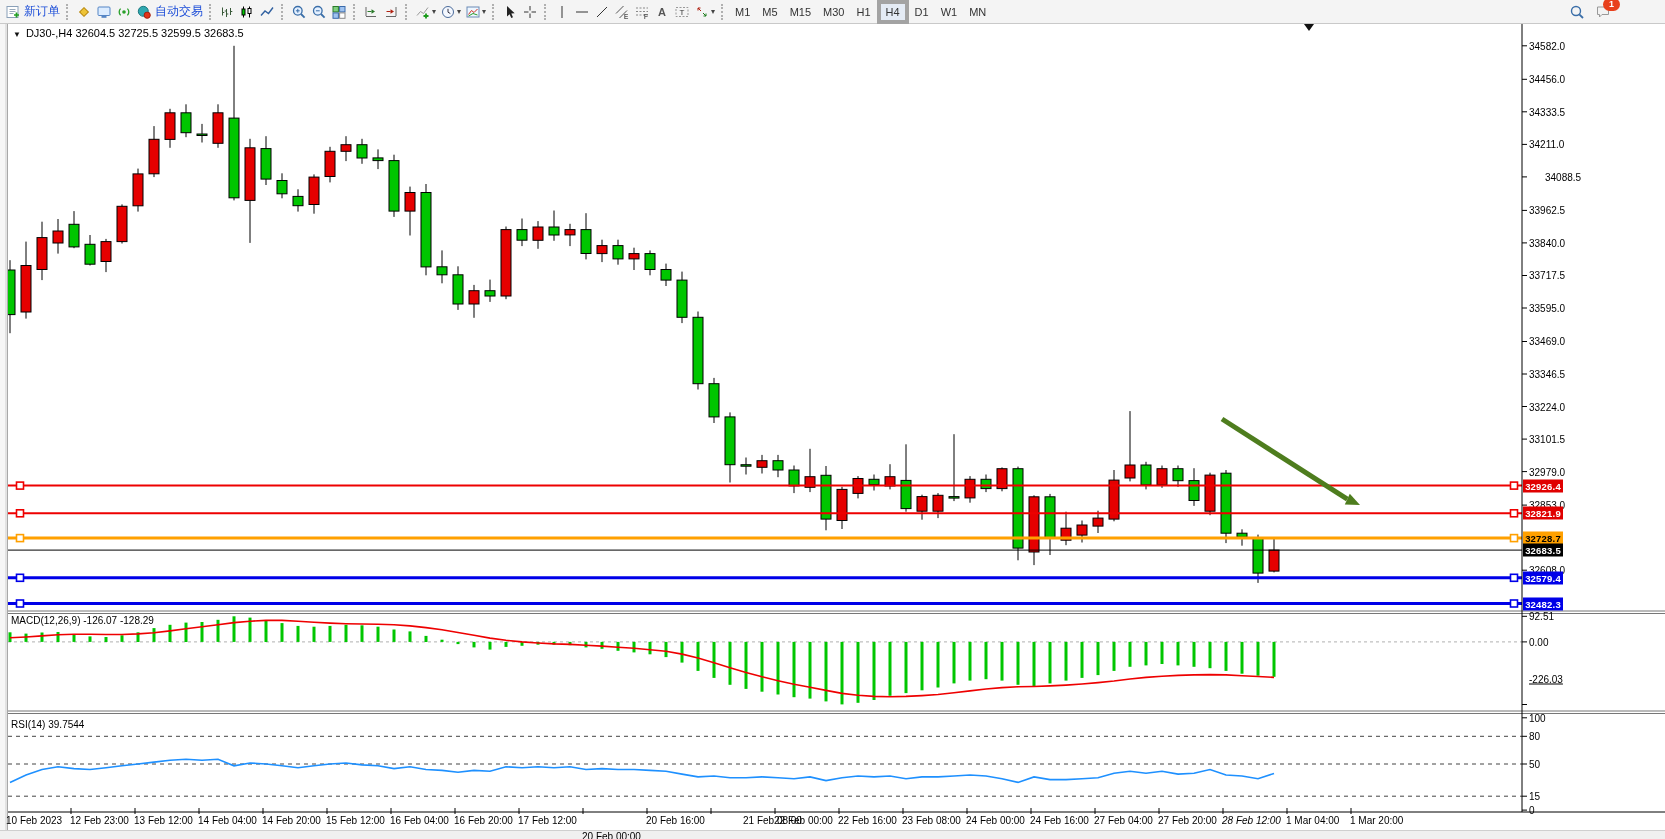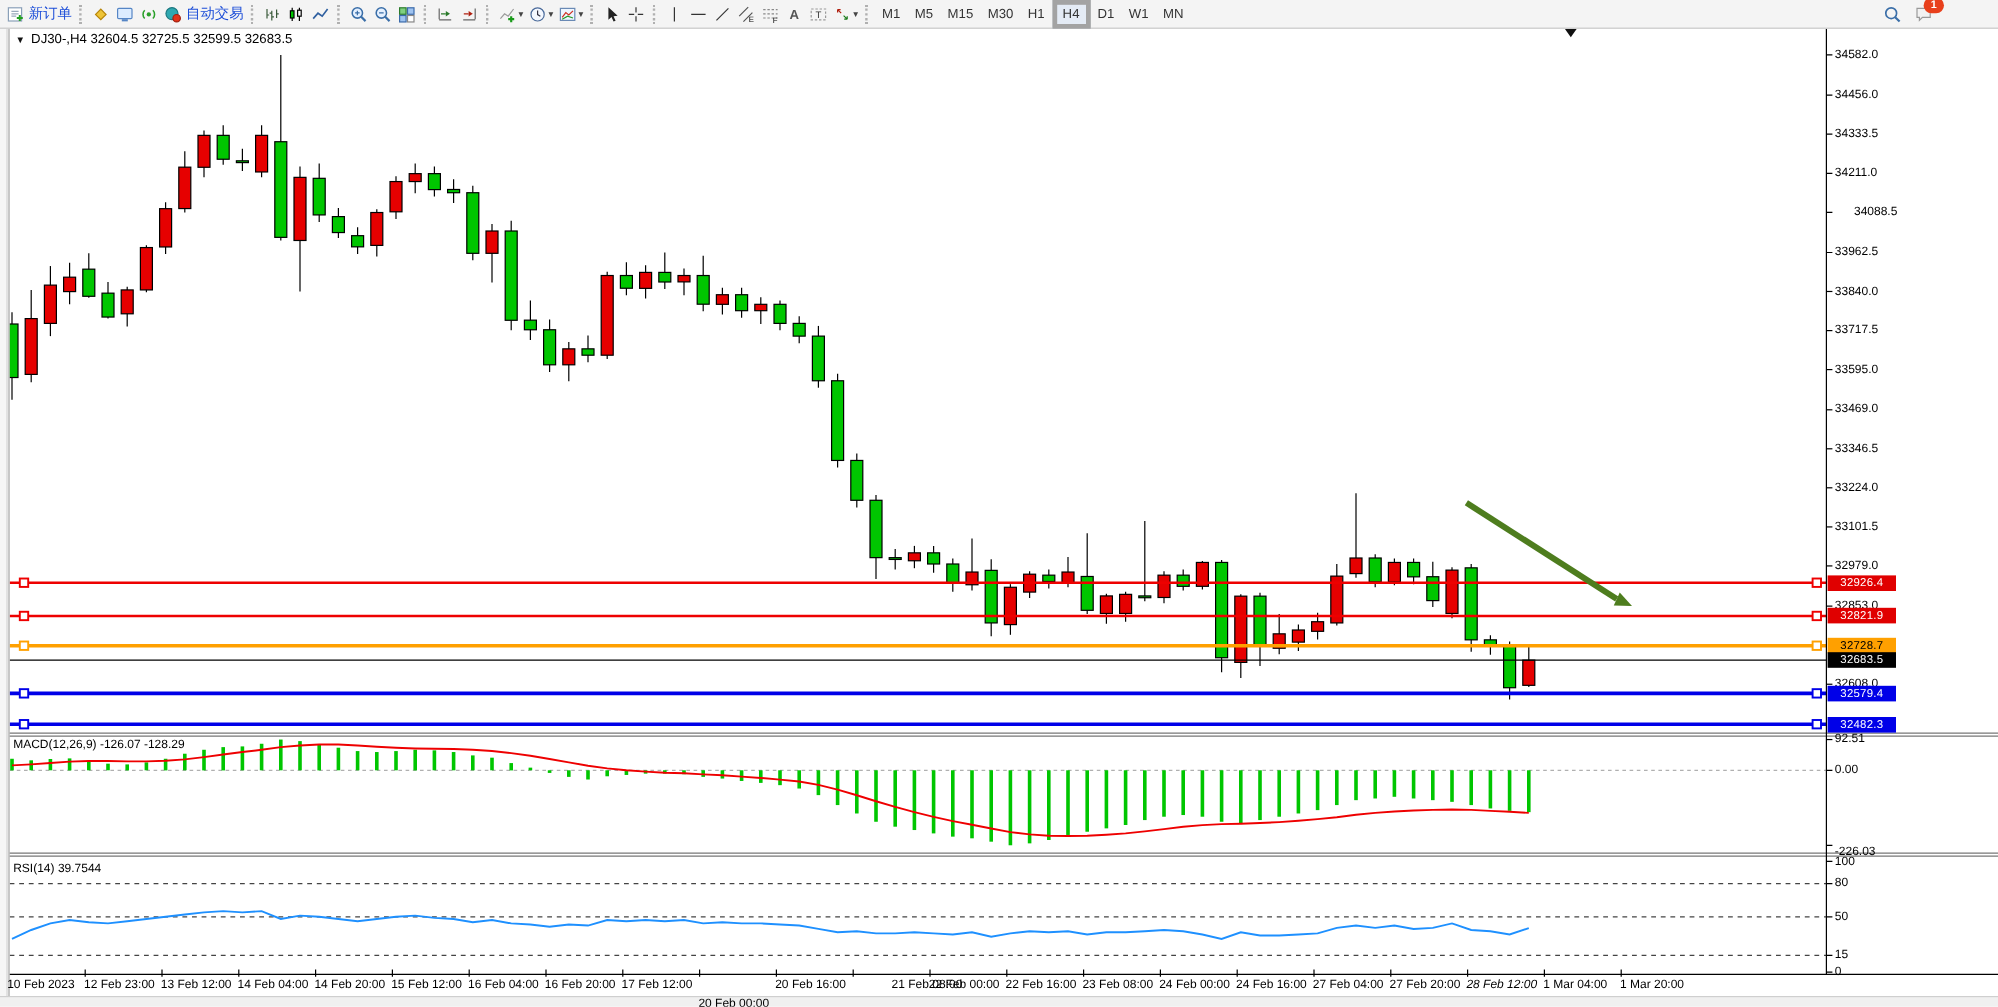--- a/index.html
+++ b/index.html
@@ -25,22 +25,22 @@
   #chart{position:absolute;left:0;top:23px;width:1665px;height:816px;background:#fff}
   #svg-holder, #svg-holder svg{position:absolute;left:0;top:0;width:1665px;height:816px}
   .lstrip{position:absolute;left:0;top:0;bottom:9px;width:7px;background:#f6f6f6;
           border-right:1px solid #a8a8a8;box-shadow:inset -2px 0 0 #e2e2e2;z-index:2}
   .bstrip{position:absolute;left:0;top:807px;height:9px;width:1665px;background:#f0f0f0;
           border-top:1px solid #cfcfcf;z-index:2}
   .chart-title{position:absolute;left:13px;top:4px;font-size:11px;color:#000;z-index:3;white-space:nowrap}
   .chart-title .tri{font-size:8px;margin-right:5px;color:#111}
   .ind-label{position:absolute;font-size:10px;color:#000;z-index:3;white-space:nowrap}
   .ptick{position:absolute;left:1529px;font-size:10px;color:#000;transform:translateY(-50%);z-index:3;white-space:nowrap}
-  .pbadge{position:absolute;left:1523px;width:57px;height:13px;transform:translateY(-50%);
-          font-size:9.5px;font-weight:normal;display:flex;align-items:center;justify-content:center;
+  .pbadge{position:absolute;left:1523px;width:40px;height:13px;transform:translateY(-50%);
+          font-size:9.5px;font-weight:bold;display:flex;align-items:center;justify-content:center;
           z-index:4;letter-spacing:.2px}
   .tlab{position:absolute;top:792px;font-size:10px;color:#000;white-space:nowrap;z-index:3}
   .shift-marker{position:absolute;left:1304px;top:1px;width:0;height:0;z-index:3;
                 border-left:5px solid transparent;border-right:5px solid transparent;border-top:7px solid #111}
 </style>
 </head>
 <body>
 
 <div class="toolbar">
   <div class="tb-left" id="tb-left">
@@ -601,21 +601,21 @@
     <div class="ptick" style="top: 285.001px;">33595.0</div>
     <div class="ptick" style="top: 318.468px;">33469.0</div>
     <div class="ptick" style="top: 351.005px;">33346.5</div>
     <div class="ptick" style="top: 383.542px;">33224.0</div>
     <div class="ptick" style="top: 416.08px;">33101.5</div>
     <div class="ptick" style="top: 448.617px;">32979.0</div>
     <div class="ptick" style="top: 482.084px;">32853.0</div>
     <div class="ptick" style="top: 547.158px;">32608.0</div>
     <div class="ptick" style="top: 593.349px;">92.51</div>
     <div class="ptick" style="top: 618.942px;">0.00</div>
-    <div class="ptick" style="top: 687px;">-226.03</div>
+    <div class="ptick" style="top: 656px; text-decoration: underline;">-226.03</div>
     <div class="ptick" style="top: 694.845px;">100</div>
     <div class="ptick" style="top: 713.291px;">80</div>
     <div class="ptick" style="top: 740.961px;">50</div>
     <div class="ptick" style="top: 773.243px;">15</div>
     <div class="ptick" style="top: 787.078px;">0</div>
     <div class="pbadge" style="top: 462.588px; background: rgb(224, 0, 0); color: rgb(255, 255, 255);">32926.4</div>
     <div class="pbadge" style="top: 490.344px; background: rgb(224, 0, 0); color: rgb(255, 255, 255);">32821.9</div>
     <div class="pbadge" style="top: 515.099px; background: rgb(255, 160, 0); color: rgb(0, 0, 0);">32728.7</div>
     <div class="pbadge" style="top: 527.105px; background: rgb(0, 0, 0); color: rgb(255, 255, 255);">32683.5</div>
     <div class="pbadge" style="top: 554.755px; background: rgb(0, 0, 232); color: rgb(255, 255, 255);">32579.4</div>

